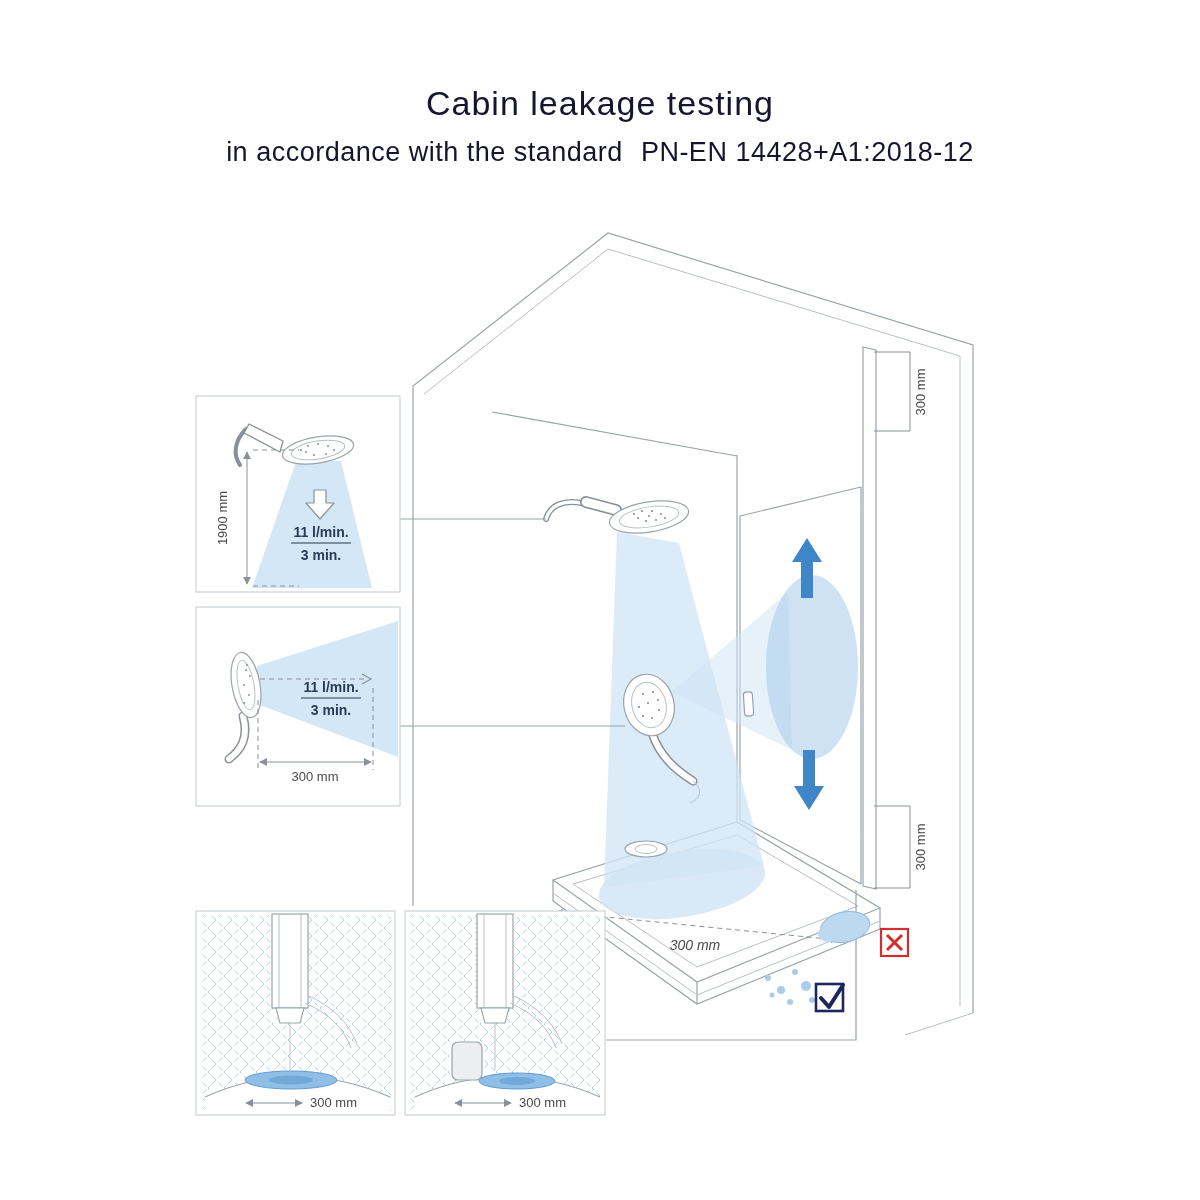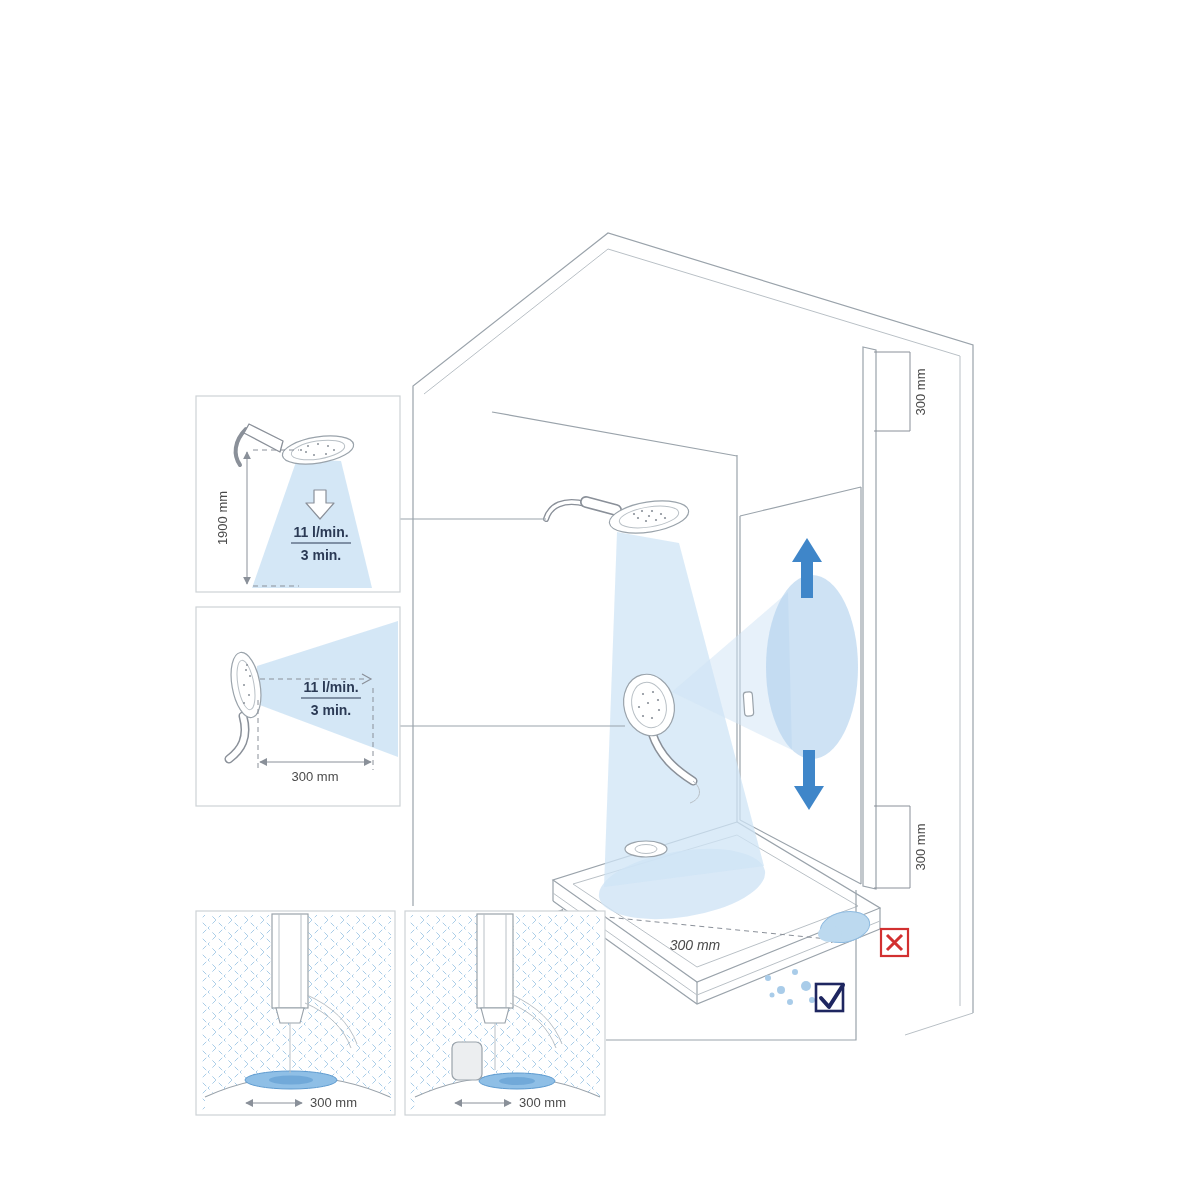--- a/index.html
+++ b/index.html
@@ -23,20 +23,27 @@
   .tube-o{stroke:#8a9099;fill:none;stroke-linecap:round;}
   .tube-i{stroke:#ffffff;fill:none;stroke-linecap:round;}
   .dot{fill:#8a9099;}
   .hatchrect{fill:url(#hatch);}
 </style>
 </head>
 <body>
 
 <div class="canvas">
 
+  <div class="header">
+    <h1>Cabin leakage testing</h1>
+    <div class="sub">
+      <span>in accordance with the standard</span>
+      <span class="std">PN-EN 14428+A1:2018-12</span>
+    </div>
+  </div>
 
   <svg width="1200" height="1200" viewBox="0 0 1200 1200">
     <defs>
       <marker id="dimArrow" viewBox="0 0 10 10" refX="9" refY="5" markerWidth="8" markerHeight="8" orient="auto-start-reverse">
         <path d="M0,0 L10,5 L0,10 Z" fill="#8a9099"></path>
       </marker>
       <pattern id="hatch" width="16" height="16" patternUnits="userSpaceOnUse">
         <path d="M-2,18 L18,-2" stroke="#a9cde8" stroke-width="1" stroke-dasharray="5 4" fill="none"></path>
         <path d="M-2,-2 L18,18" stroke="#a9cde8" stroke-width="1" stroke-dasharray="5 4" fill="none"></path>
       </pattern>

